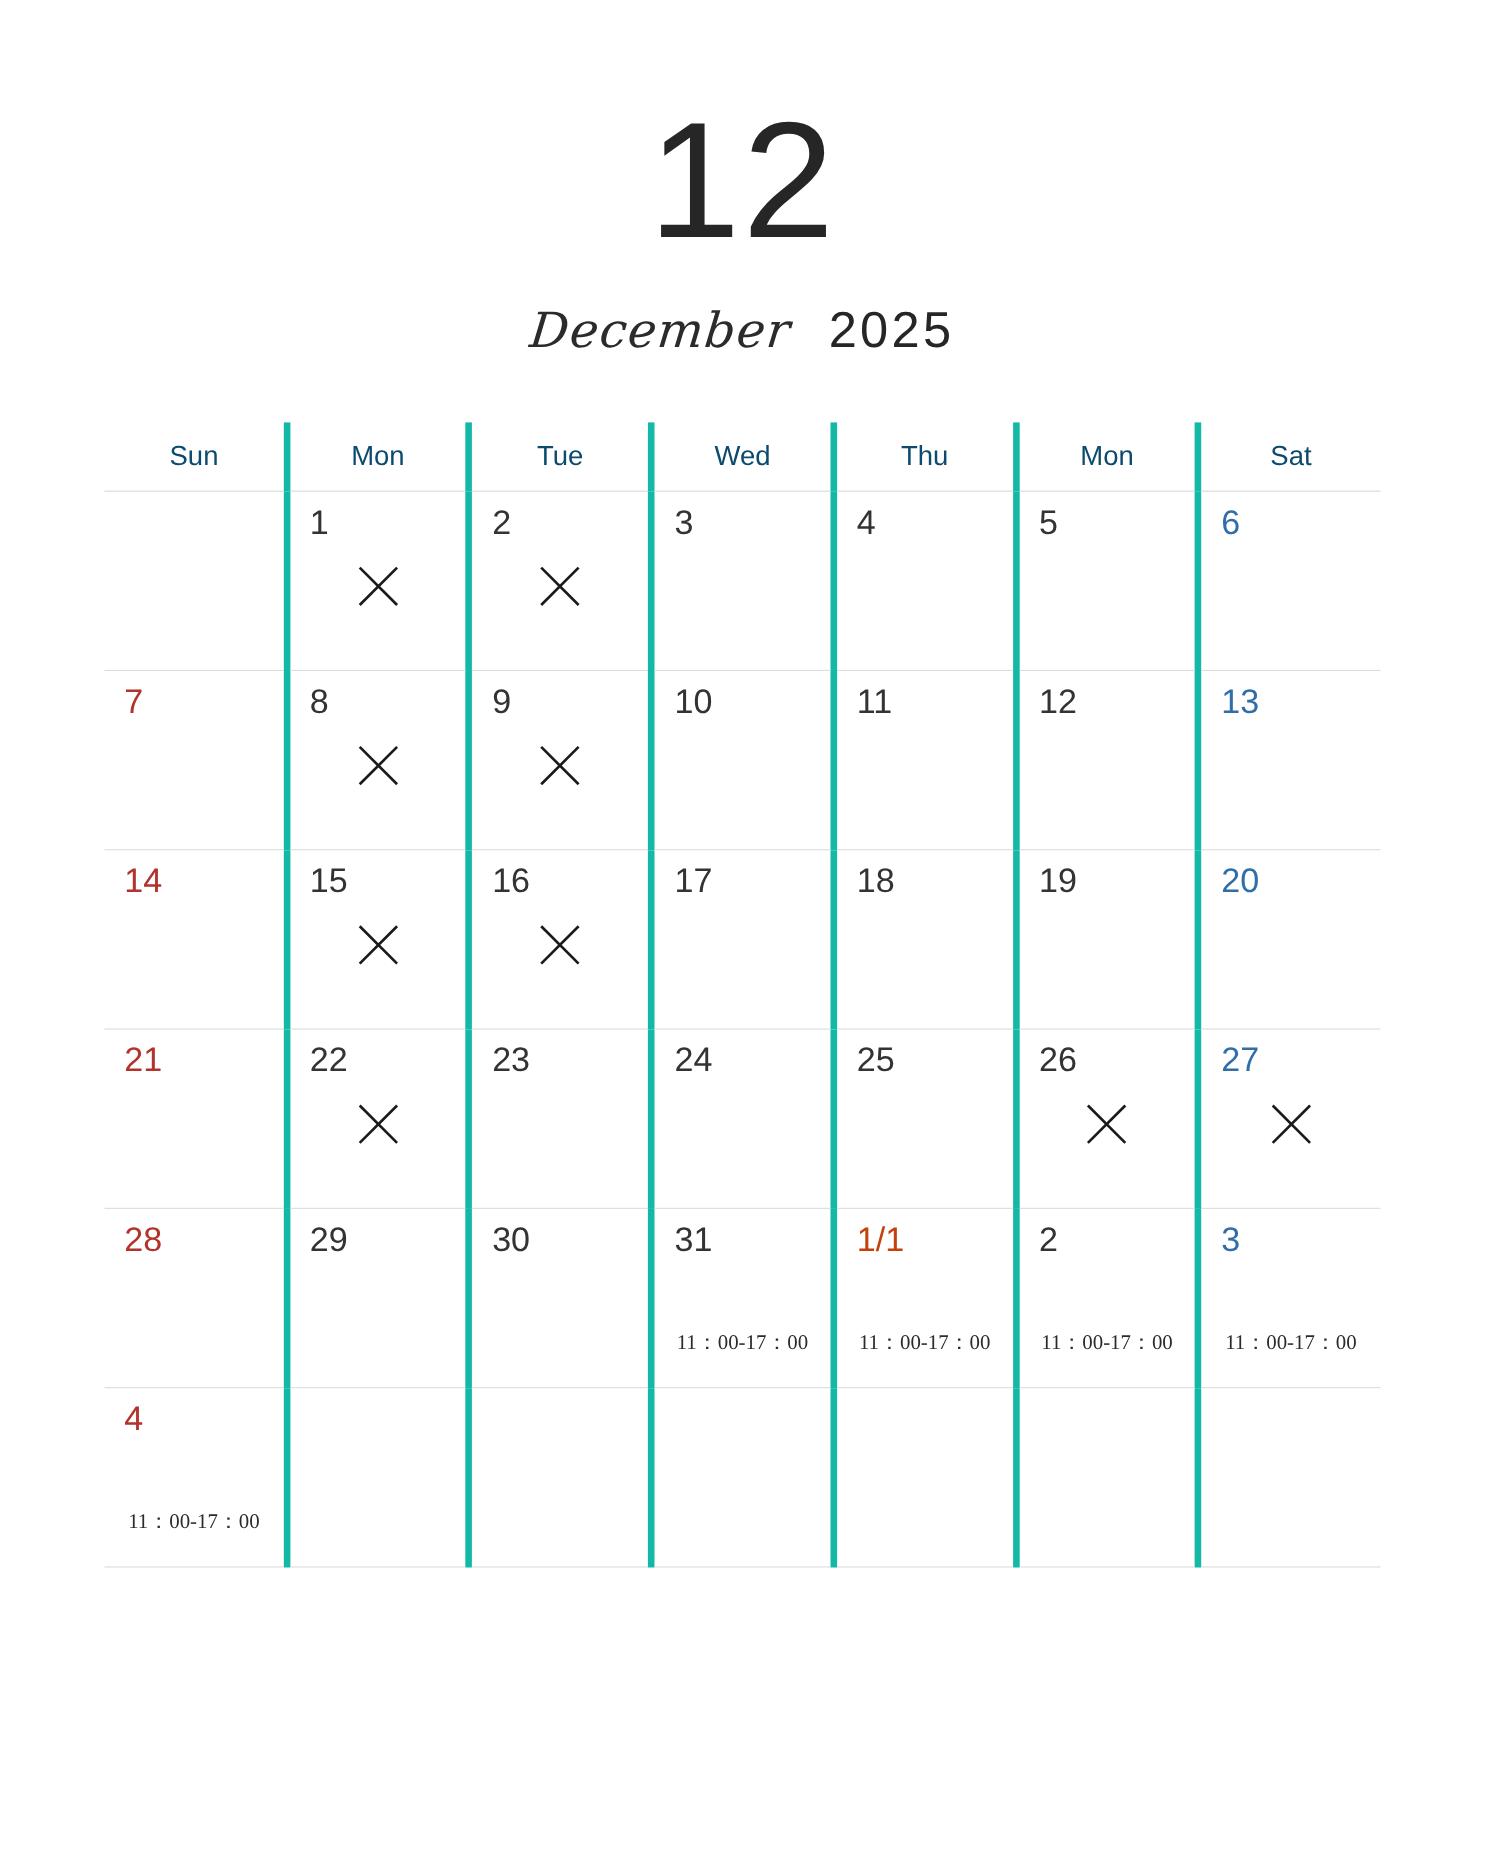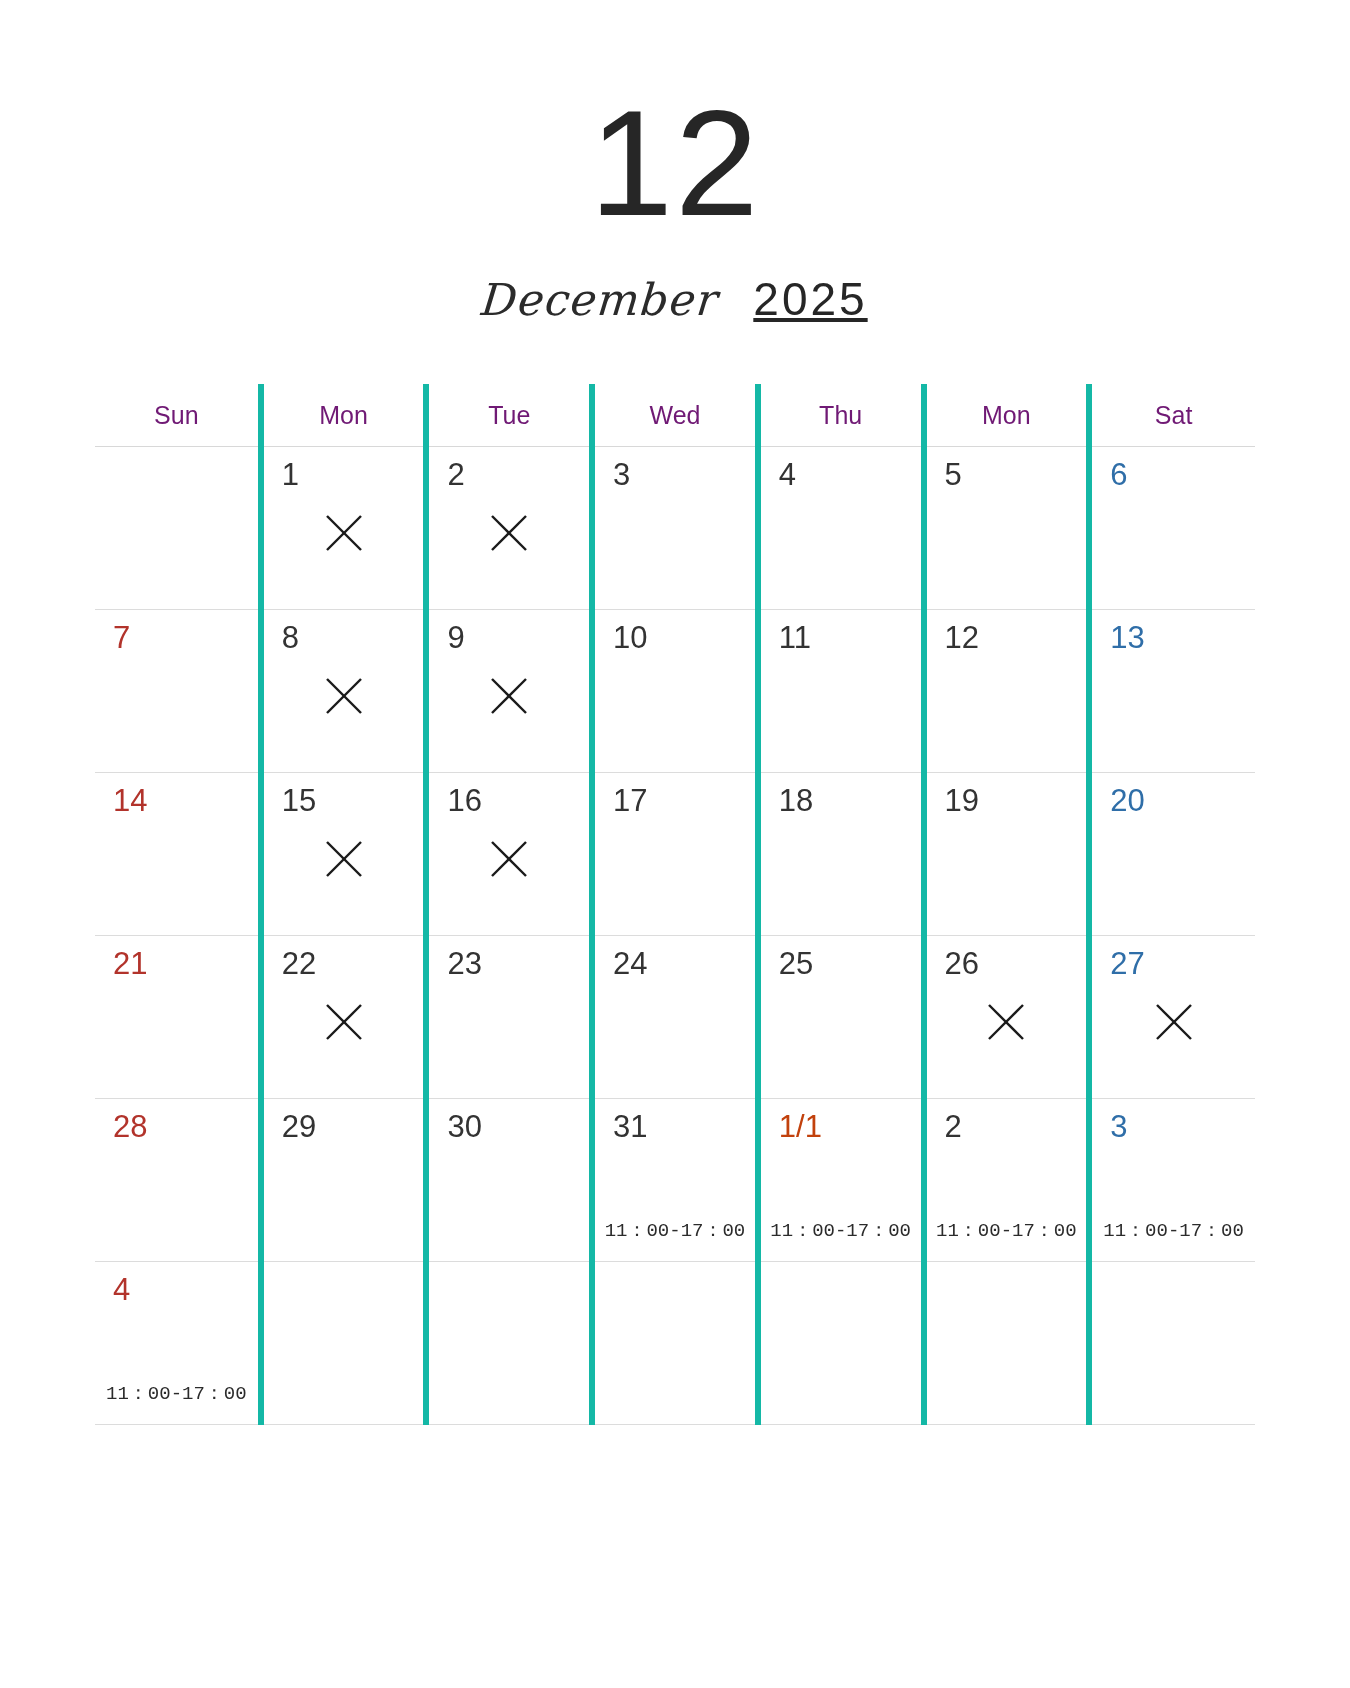--- a/index.html
+++ b/index.html
@@ -52,21 +52,20 @@
     letter-spacing: 1px;
     color: #2b2b2b;
     transform: skewX(-6deg);
   }
   .year {
     font-family: "Liberation Sans", sans-serif;
     font-size: 46px;
     font-weight: 400;
     letter-spacing: 3px;
     color: #262626;
-    text-decoration: underline;
   }
 
   
   .calendar {
     margin: 0 auto;
     margin-top: 58px;
     width: 1160px;
     border-collapse: collapse;
     table-layout: fixed;
   }
@@ -80,21 +79,21 @@
     border-right: 1px solid #e2e2e2;
   }
   .calendar thead th {
     border-bottom: 1px solid #d8d8d8;
     border-top: none;
     height: 62px;
     font-weight: 400;
     font-size: 25px;
     text-align: center;
     vertical-align: middle;
-    color: #701a75;
+    color: #0c4a6e;
   }
   .calendar thead th:first-child { border-left: none; }
   .calendar thead th:last-child { border-right: none; }
   .calendar tbody td:first-child { border-left: none; }
   .calendar tbody td:last-child { border-right: none; }
 
   .dow-sun { color: #b2332b; }
   .dow-sat { color: #2f6ea8; }
 
   .daycell {
@@ -119,25 +118,25 @@
     top: 66px;
     left: 50%;
     transform: translateX(-50%);
     width: 40px;
     height: 40px;
   }
   .mark-x svg { display: block; }
 
   .hours {
     position: absolute;
-    bottom: 18px;
+    bottom: 28px;
     left: 0;
     right: 0;
     text-align: center;
-    font-family: Liberation Mono, monospace;
+    font-family: Liberation Serif, serif;
     font-size: 19px;
     letter-spacing: 0px;
     color: #2b2b2b;
     white-space: nowrap;
   }
 
   .empty { }
 </style>
 </head>
 <body>

